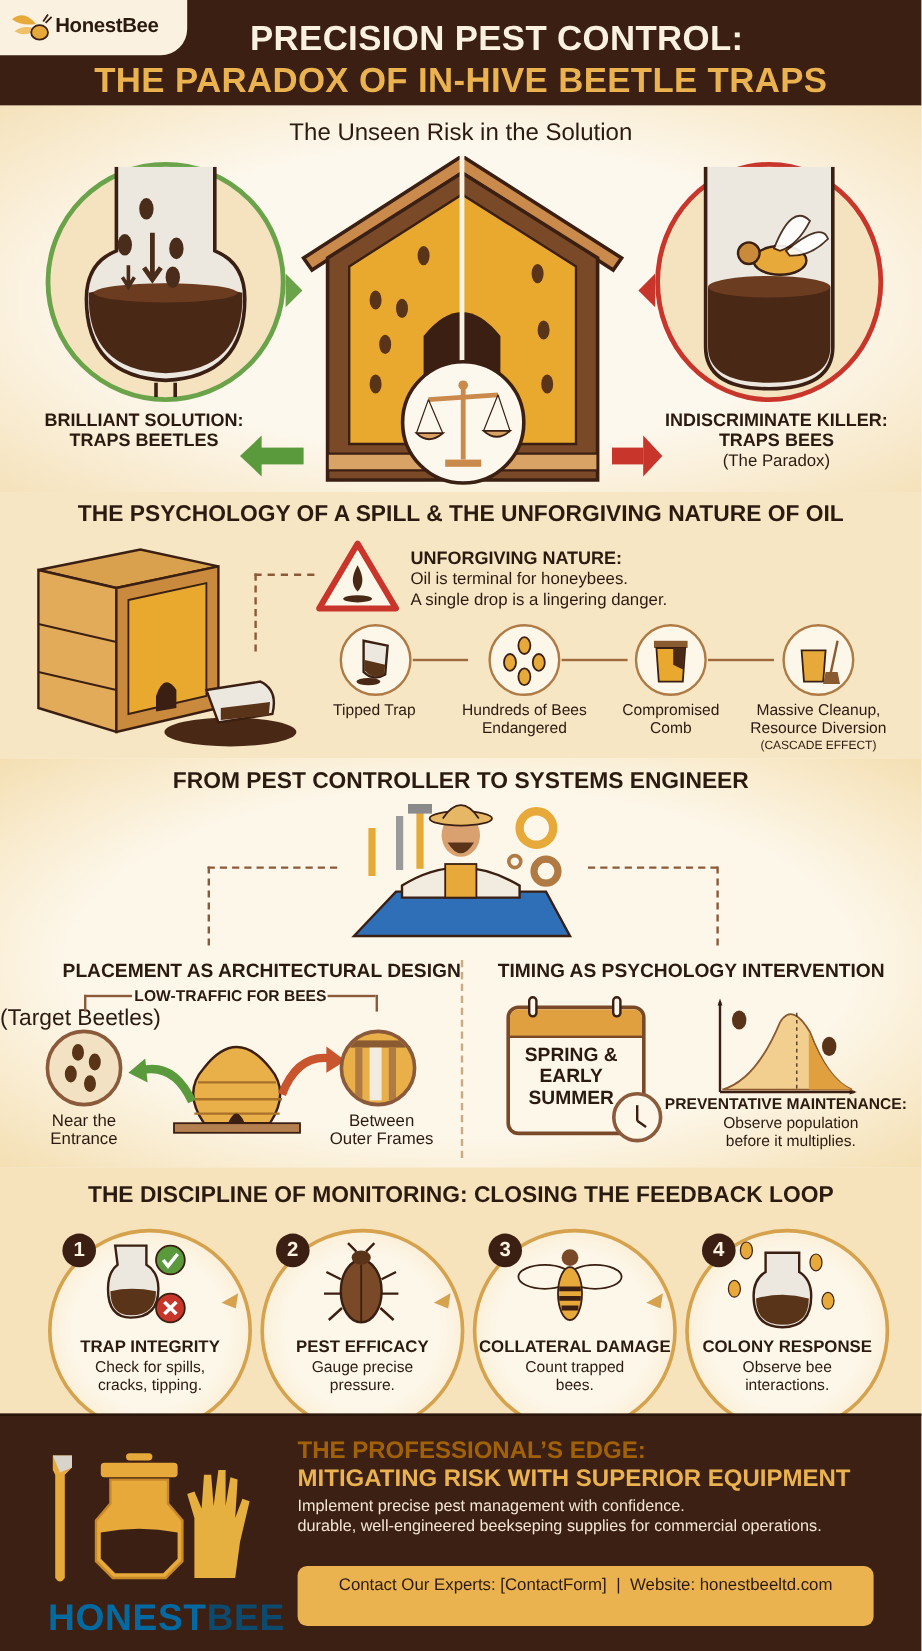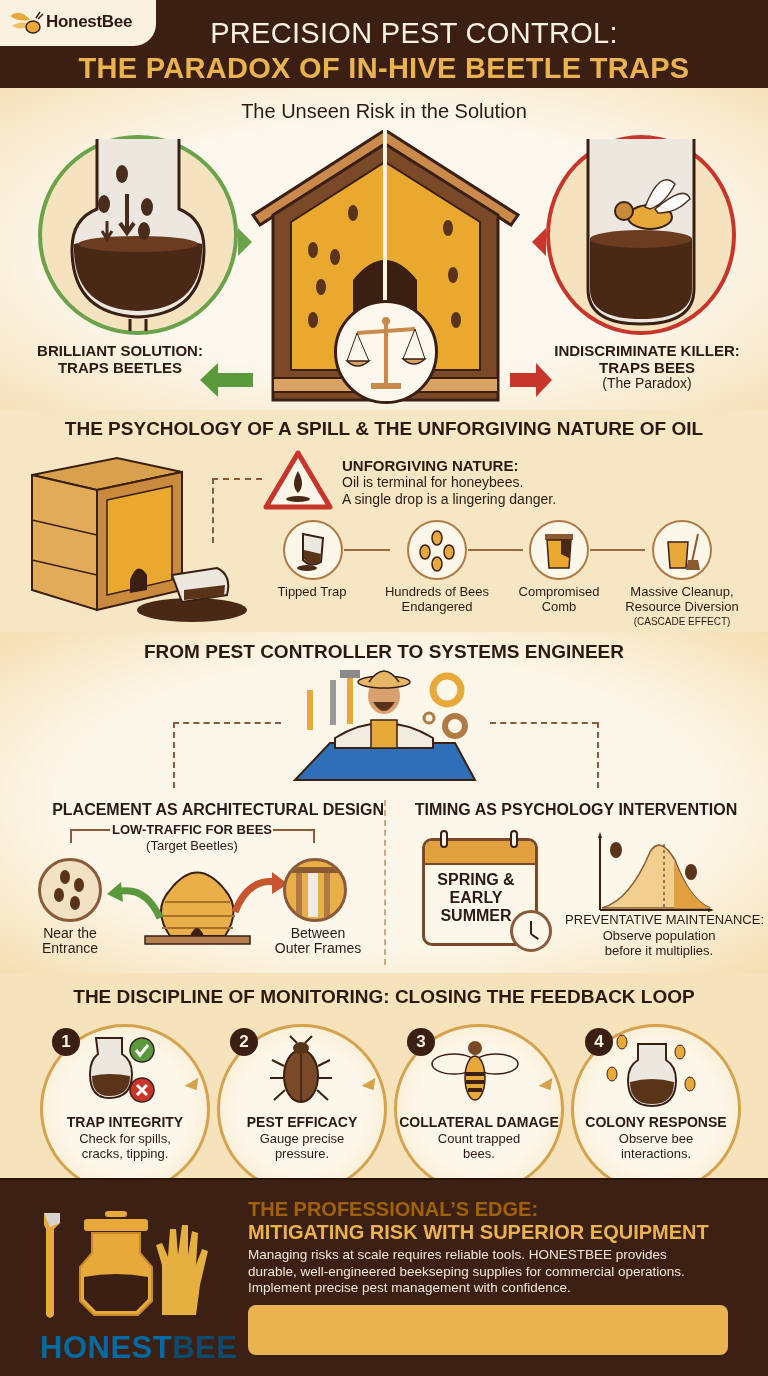--- a/index.html
+++ b/index.html
@@ -2,21 +2,21 @@
 <html><head>
 <meta charset="utf-8">
 <style>
   *{box-sizing:border-box;margin:0;padding:0}
   body{width:768px;height:1376px;overflow:hidden;background:#fbf3e2;font-family:"Liberation Sans","DejaVu Sans",sans-serif;color:#2b1a10;position:relative}
   .abs{position:absolute}
   
   .header{left:0;top:0;width:768px;height:88px;background:#3a1f12}
   .logo-pill{left:0;top:0;width:156px;height:46px;background:#fbf1e1;border-bottom-right-radius:22px}
   .logo-text{left:46px;top:12px;font-size:17px;font-weight:bold;color:#2b1a10;letter-spacing:-0.3px}
-  .h-title1{left:0;width:768px;top:17px;text-align:center;font-size:29px;font-weight:normal;color:#fbf1e1;letter-spacing:0.3px;padding-left:60px}
+  .h-title1{left:0;width:768px;top:17px;text-align:center;font-size:29px;font-weight:bold;color:#fbf1e1;letter-spacing:0.3px;padding-left:60px}
   .h-title2{left:0;width:768px;top:52px;text-align:center;font-size:29px;font-weight:bold;color:#eab34f;letter-spacing:0.3px}
   
   .sec1{left:0;top:88px;width:768px;height:322px;background:radial-gradient(ellipse at center,#fdf8ee 55%,#f5e2bb 100%)}
   .sec2{left:0;top:410px;width:768px;height:222px;background:#f7e6c4}
   .sec3{left:0;top:632px;width:768px;height:341px;background:radial-gradient(ellipse at center,#fdf7ea 60%,#f4dfb2 100%)}
   .sec4{left:0;top:973px;width:768px;height:205px;background:#f6e2bb}
   .footer{left:0;top:1178px;width:768px;height:198px;background:#3d2014;border-top:2px solid #2a150b}
   .sec-title{width:768px;left:0;text-align:center;font-weight:bold;color:#2b1a10}
   .cap{font-weight:bold;font-size:14px;text-align:center;color:#2b1a10;line-height:17px}
   .sub{font-size:13px;text-align:center;color:#2b1a10;line-height:15px}
@@ -216,21 +216,21 @@
   <circle cx="144" cy="50" r="5" fill="none" stroke="#b07a45" stroke-width="3"></circle>
 </svg>
 <div class="abs dash-h" style="left:173px;top:722px;width:108px"></div>
 <div class="abs dash-v" style="left:173px;top:722px;height:66px"></div>
 <div class="abs dash-h" style="left:490px;top:722px;width:108px"></div>
 <div class="abs dash-v" style="left:597px;top:722px;height:66px"></div>
 <div class="abs" style="left:384px;top:800px;height:165px;border-left:2px dashed #c9ab85"></div>
 
 <div class="abs" style="left:0;top:801px;width:384px;text-align:right;font-size:16px;font-weight:bold">PLACEMENT AS ARCHITECTURAL DESIGN</div>
 <div class="abs" style="left:0;top:822px;width:384px;text-align:center;font-size:13px;font-weight:bold">LOW-TRAFFIC FOR BEES</div>
-<div class="abs" style="left:0;top:838px;width:384px;text-align:center;font-size:13px">(Target Beetles)</div>
+<div class="abs" style="left:0;top:838px;width:384px;font-size:19px">(Target Beetles)</div>
 <div class="abs" style="left:70px;top:829px;width:40px;border-top:2px solid #8a5a3a"></div>
 <div class="abs" style="left:70px;top:829px;height:14px;border-left:2px solid #8a5a3a"></div>
 <div class="abs" style="left:273px;top:829px;width:40px;border-top:2px solid #8a5a3a"></div>
 <div class="abs" style="left:313px;top:829px;height:14px;border-left:2px solid #8a5a3a"></div>
 
 <div class="abs circle" style="left:38px;top:858px;width:64px;height:64px;background:#f2e1c2;border:3px solid #8a5a3a">
   <svg width="58" height="58" viewBox="0 0 58 58">
       <g fill="#5a3418">
         <ellipse cx="24" cy="16" rx="5" ry="7"></ellipse>
         <ellipse cx="38" cy="24" rx="5" ry="7"></ellipse>
@@ -287,21 +287,21 @@
 </div>
 <svg class="abs" style="left:590px;top:830px" width="125" height="85" viewBox="0 0 125 85">
   <path d="M10 80 L10 5 M10 80 L122 80" stroke="#3a1f12" stroke-width="2" fill="none"></path>
   <path d="M8 8 L10 2 L12 8Z M118 78 L124 80 L118 82Z" fill="#3a1f12"></path>
   <path d="M12 78 Q40 70 60 22 Q70 5 85 30 Q100 70 120 78Z" fill="#f2cf8e" stroke="#8a5a30" stroke-width="1.5"></path>
   <path d="M84 30 Q100 70 120 78 L84 78Z" fill="#e0a040"></path>
   <line x1="74" y1="14" x2="74" y2="78" stroke="#3a1f12" stroke-dasharray="3,3"></line>
   <ellipse cx="26" cy="20" rx="6" ry="8" fill="#5a3418"></ellipse>
     <ellipse cx="101" cy="42" rx="6" ry="8" fill="#5a3418"></ellipse>
 </svg>
-<div class="abs" style="left:554px;top:912px;width:210px;text-align:right;font-size:13px;font-weight:normal">PREVENTATIVE MAINTENANCE:</div>
+<div class="abs" style="left:554px;top:912px;width:210px;text-align:left;font-size:13px;font-weight:bold">PREVENTATIVE MAINTENANCE:</div>
 <div class="abs sub" style="left:554px;top:928px;width:210px">
     <div>Observe population</div>
     <div>before it multiplies.</div>
   </div>
 
 <div class="abs sec4"></div>
 <div class="abs sec-title" style="top:986px;font-size:19px">THE DISCIPLINE OF MONITORING: CLOSING THE FEEDBACK LOOP</div>
 
 <div class="abs loop-circle" style="left:40px;top:1024px"></div>
 <div class="abs loop-circle" style="left:217px;top:1024px"></div>
@@ -379,18 +379,22 @@
   <path d="M52 28 L100 28 L100 48 L112 62 L112 96 L98 110 L54 110 L40 96 L40 62 L52 48Z" fill="#e6a93a" stroke="#c88a28" stroke-width="2"></path>
   <path d="M44 72 Q76 66 108 72 L108 94 L96 106 L56 106 L44 94Z" fill="#3a1f12"></path>
   <path d="M122 110 L122 60 L116 40 L122 38 L128 52 L130 24 L136 24 L138 50 L142 20 L148 20 L148 50 L152 26 L158 28 L156 60 L162 44 L168 46 L160 80 L156 110Z" fill="#e6b040"></path>
 </svg>
 <div class="abs" style="left:40px;top:1330px;font-size:31px;font-weight:bold;letter-spacing:0.5px">
   <span style="color:#0369a1">HONEST</span><span style="color:#0c4a6e">BEE</span>
 </div>
 <div class="abs" style="left:248px;top:1198px;font-size:20px;font-weight:bold;color:#a16207">THE PROFESSIONAL’S EDGE:</div>
 <div class="abs" style="left:248px;top:1221px;font-size:20px;font-weight:bold;color:#eab34f">MITIGATING RISK WITH SUPERIOR EQUIPMENT</div>
 <div class="abs" style="left:248px;top:1247px;font-size:13.5px;color:#f2e6d2;line-height:16.5px">
-  <div>Managing risks at scale requires reliable tools. HONESTBEE provides</div>
+  <div>Implement precise pest management with confidence.</div>
   <div>durable, well-engineered beekseping supplies for commercial operations.</div>
-  <div>Implement precise pest management with confidence.</div>
 </div>
 <div class="abs cta">
+  <div>
+    <span>Contact Our Experts: [ContactForm]</span>
+    <span style="padding:0 4px">|</span>
+    <span>Website: honestbeeltd.com</span>
+  </div>
 </div>
 
 </body></html>

